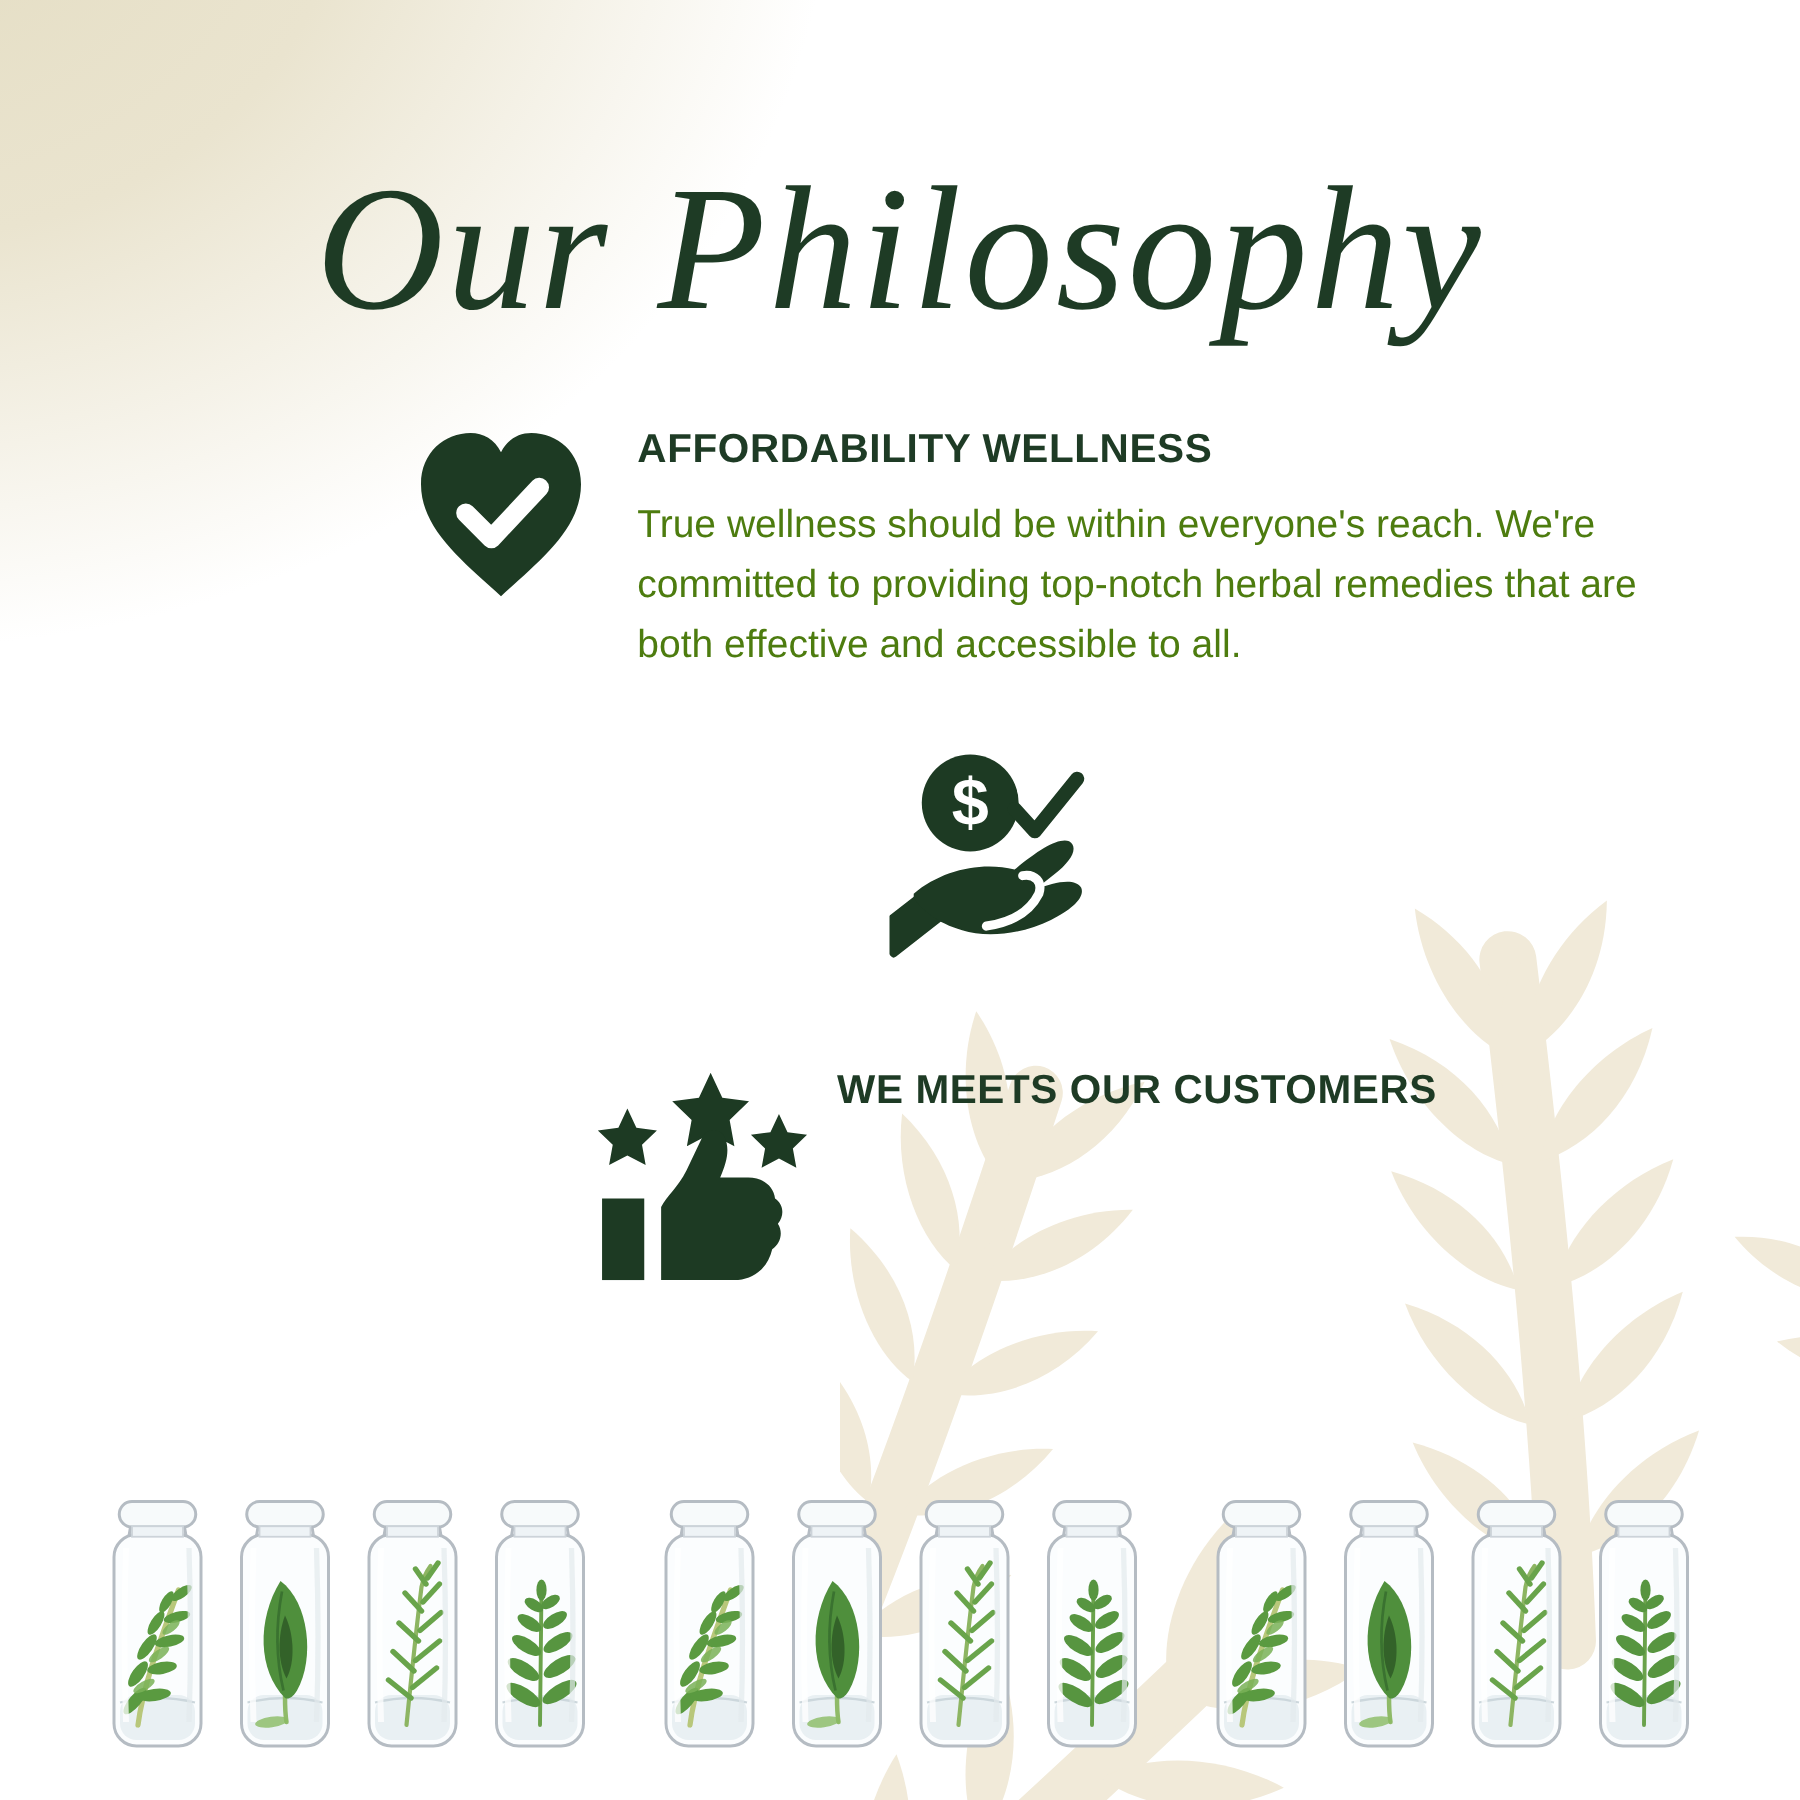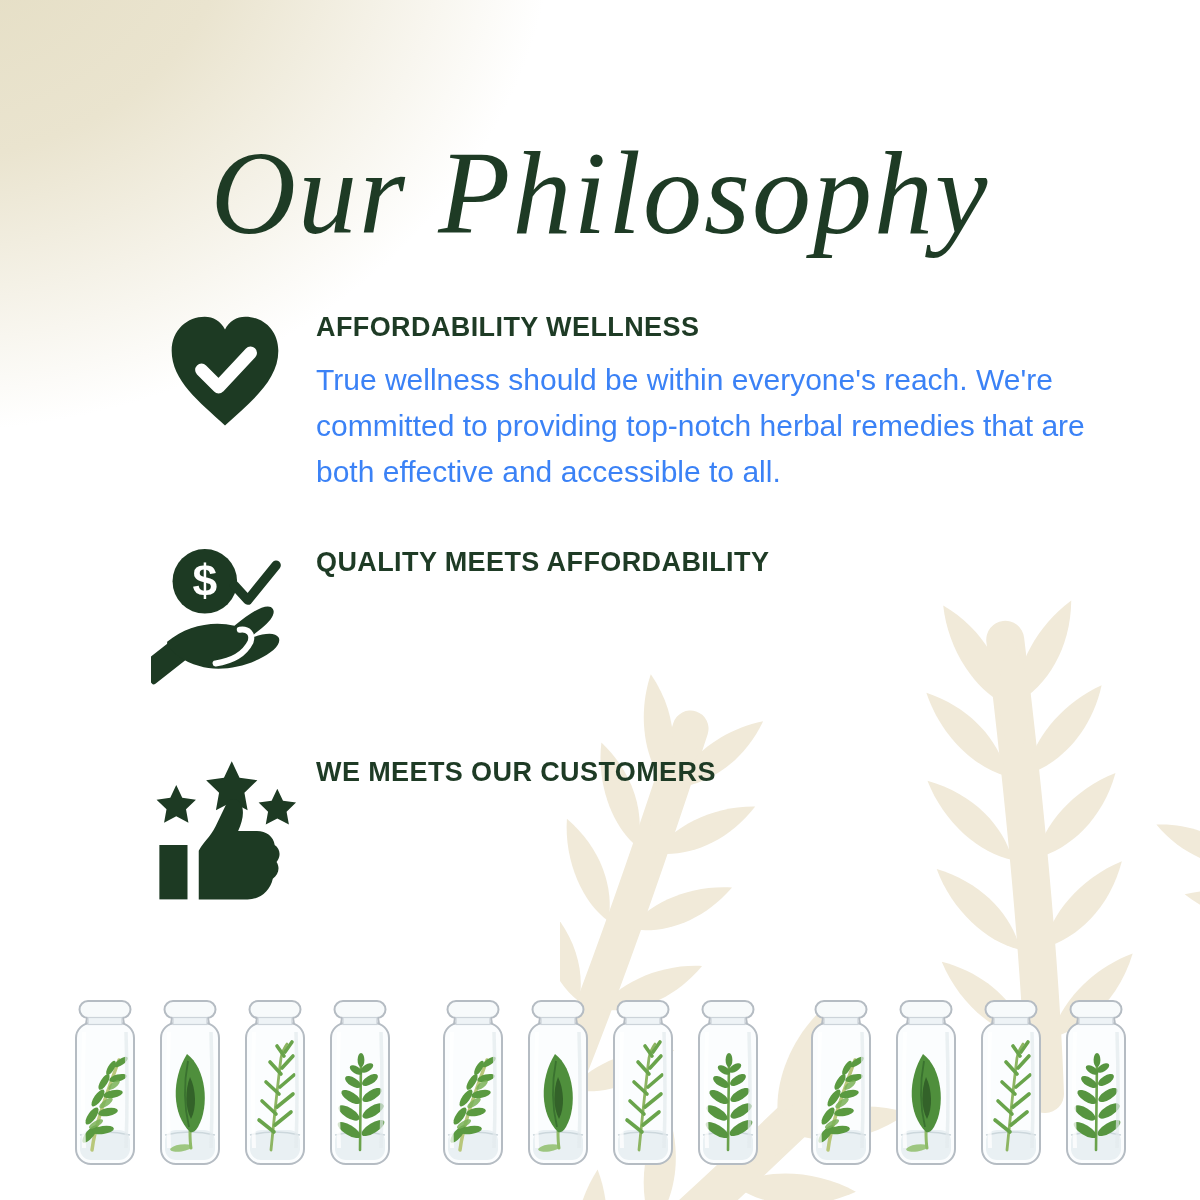--- a/index.html
+++ b/index.html
@@ -2,31 +2,31 @@
 <html><head>
 <meta charset="utf-8">
 <style>
   html,body{margin:0;padding:0;}
   body{font-family:"Liberation Sans","DejaVu Sans",sans-serif;background:#fff;}
   .canvas{position:relative;width:1200px;height:1200px;overflow:hidden;background:#ffffff;}
   .bg-gradient{position:absolute;inset:0;z-index:0;
     background:radial-gradient(950px 800px at -6% -8%, #e3dcc1 0%, #eae4cf 32%, rgba(255,255,255,0) 66%);}
   .watermark{position:absolute;left:560px;top:545px;width:640px;height:655px;z-index:1;}
   .content{position:relative;z-index:2;}
-  .page-title{padding-top:120px;text-align:center;
+  .page-title{padding-top:92px;text-align:center;
     font-family:"Liberation Serif","DejaVu Serif",serif;font-style:italic;font-weight:500;
     font-size:118px;line-height:1.25;color:#1e3b25;letter-spacing:2px;}
   .sections{margin:42px 0 0 150px;}
-  .section{display:flex;align-items:flex-start;}
+  .section{display:flex;align-items:flex-start;justify-content:center;}
   .section.s1{margin-bottom:50px;}
   .section.s2{margin-bottom:62px;}
   .icon-box{flex:0 0 150px;width:150px;display:flex;justify-content:center;}
   .section-text{margin-left:16px;max-width:770px;}
   .section-heading{margin:2px 0 14px 0;font-size:27px;font-weight:700;letter-spacing:0.4px;color:#1e3b25;}
-  .section-body{margin:0;font-size:30px;line-height:1.54;color:#3b82f6;white-space:pre-line;}
+  .section-body{margin:0;font-size:26px;line-height:1.54;color:#4d7c0f;white-space:pre-line;}
   .vial-row{position:absolute;left:0;right:0;bottom:32px;z-index:3;
     display:flex;justify-content:center;align-items:flex-end;gap:5px;}
   .vial{width:80px;height:170px;}
   .vial svg{display:block;width:80px;height:170px;}
   .vial:nth-child(4n+1):not(:first-child){margin-left:28px;}
   .defs-holder{position:absolute;width:0;height:0;overflow:hidden;}
   .icon-svg{display:block;}
 </style>
 </head>
 <body>
@@ -161,21 +161,20 @@
           <svg class="icon-svg" width="148" height="148" viewBox="0 0 110 110">
             <circle cx="40" cy="27" r="24" fill="#1d3a23"></circle>
             <text x="40" y="38" text-anchor="middle" font-family="Liberation Sans, sans-serif" font-size="33" font-weight="bold" fill="#ffffff">$</text>
             <path d="M62,30 L72,41 L93,15" fill="none" stroke="#1d3a23" stroke-width="7" stroke-linecap="round" stroke-linejoin="round"></path>
             <rect x="-7" y="79" width="34" height="18" rx="2" transform="rotate(-38 8 88)" fill="#1d3a23"></rect>
             <path d="M12,72 C26,60 46,56 62,60 C74,50 84,44 89,46 C94,49 90,56 82,62 L72,70 C82,66 92,64 95,69 C97,74 90,80 80,85 C66,92 48,94 36,90 C24,87 15,79 12,74 Z" fill="#1d3a23"></path>
             <path d="M48,88 C62,86 70,80 74,72 C76,66 72,62 66,63" fill="none" stroke="#ffffff" stroke-width="4.5" stroke-linecap="round"></path>
           </svg>
         </div>
         <div class="section-text">
-          <h2 class="section-heading">QUALITY MEETS AFFORDABILITY</h2>
         </div>
       </div>
 
       <div class="section s3">
         <div class="icon-box">
           <svg class="icon-svg" width="150" height="150" viewBox="0 0 160 160">
             <g fill="#1d3a23">
               <path transform="translate(4,30) scale(2.0)" d="M12 1l3.2 6.8 7.3 1-5.3 5.1 1.3 7.2L12 17.7 5.5 21.1l1.3-7.2L1.5 8.8l7.3-1z"></path>
               <path transform="translate(56,4) scale(2.6)" d="M12 1l3.2 6.8 7.3 1-5.3 5.1 1.3 7.2L12 17.7 5.5 21.1l1.3-7.2L1.5 8.8l7.3-1z"></path>
               <path transform="translate(113,34) scale(1.9)" d="M12 1l3.2 6.8 7.3 1-5.3 5.1 1.3 7.2L12 17.7 5.5 21.1l1.3-7.2L1.5 8.8l7.3-1z"></path>

